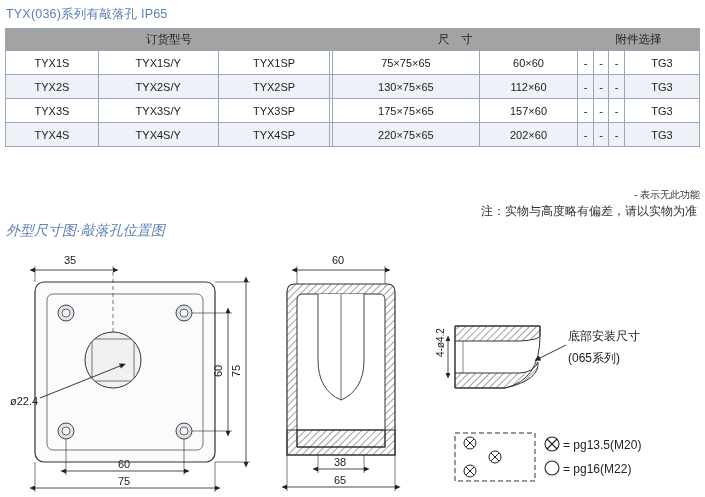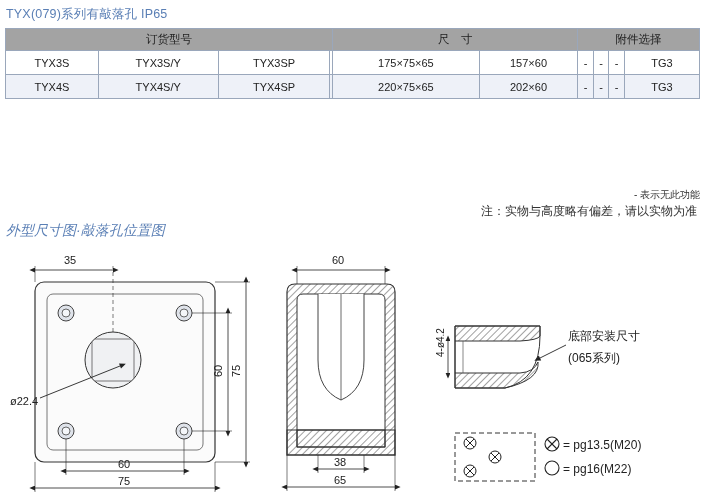--- a/index.html
+++ b/index.html
@@ -98,28 +98,52 @@
   }
   .cntxt {
     font-family: "Liberation Sans", sans-serif;
     font-size: 12px;
     fill: #222;
   }
 </style>
 </head>
 <body>
 
-<div class="page-title">TYX(079)系列有敲落孔 IP65</div>
+<div class="page-title">TYX(036)系列有敲落孔 IP65</div>
 
 <table class="spec">
   <tbody>
       <tr>
     <th colspan="4">订货型号</th>
     <th colspan="2">尺　寸</th>
     <th colspan="4">附件选择</th>
+  </tr>
+  <tr>
+    <td>TYX1S</td>
+    <td>TYX1S/Y</td>
+    <td>TYX1SP</td>
+    <td></td>
+    <td>75×75×65</td>
+    <td>60×60</td>
+    <td>-</td>
+    <td>-</td>
+    <td>-</td>
+    <td>TG3</td>
+  </tr>
+  <tr class="alt">
+    <td>TYX2S</td>
+    <td>TYX2S/Y</td>
+    <td>TYX2SP</td>
+    <td></td>
+    <td>130×75×65</td>
+    <td>112×60</td>
+    <td>-</td>
+    <td>-</td>
+    <td>-</td>
+    <td>TG3</td>
   </tr>
   <tr>
     <td>TYX3S</td>
     <td>TYX3S/Y</td>
     <td>TYX3SP</td>
     <td></td>
     <td>175×75×65</td>
     <td>157×60</td>
     <td>-</td>
     <td>-</td>

